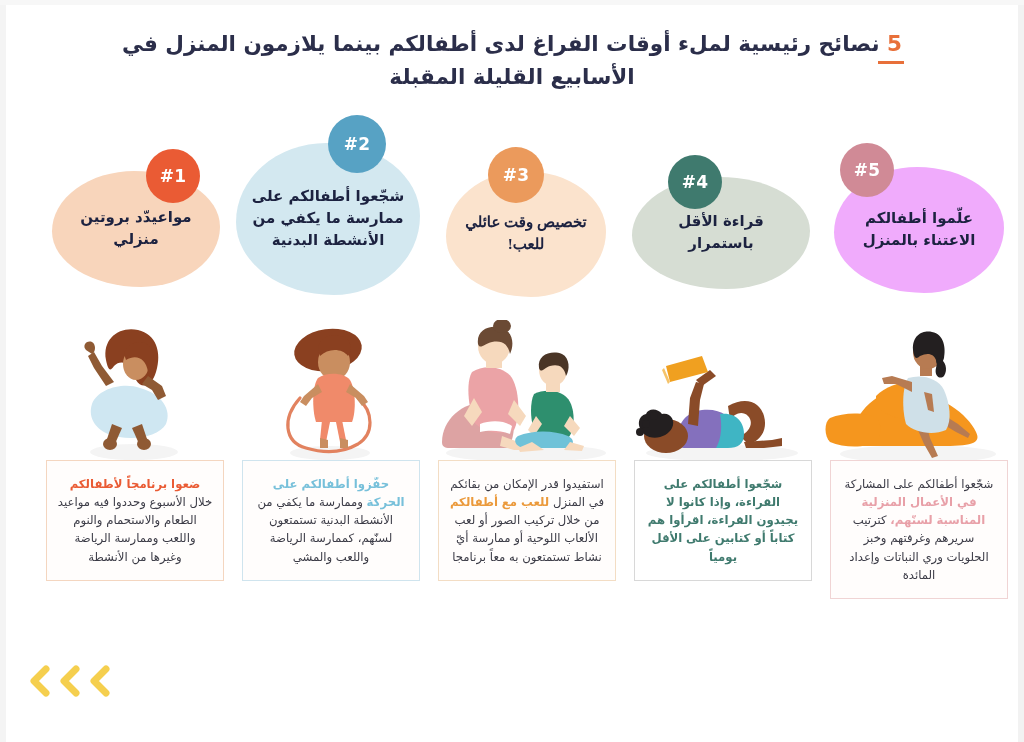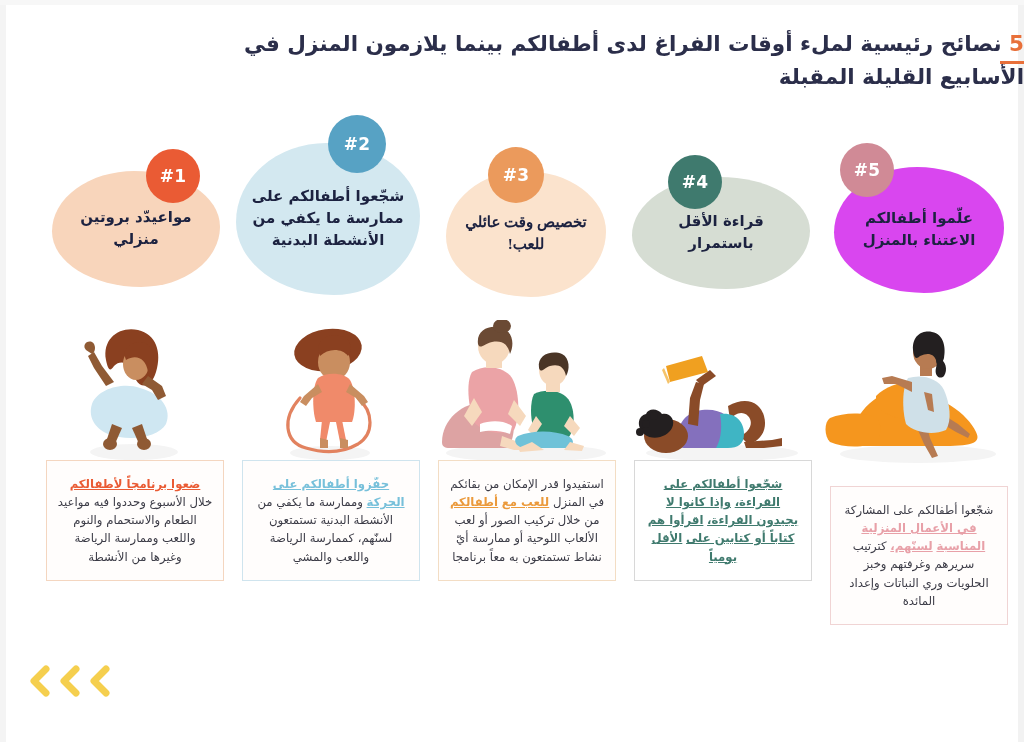--- a/index.html
+++ b/index.html
@@ -14,20 +14,21 @@
     background:#ffffff;
     border-right:6px solid #f2f2f2;
     box-sizing:border-box;
   }
   .edge-left{position:absolute;left:0;top:0;width:6px;height:742px;background:#f4f4f4;}
   .edge-top{position:absolute;left:0;top:0;width:1024px;height:5px;background:#f7f7f7;}
 
   
   .title-wrap{
     position:absolute;left:0;top:28px;width:1024px;
+    text-align:center;
   }
   .title{
     display:inline-block;
     font-size:21.5px;font-weight:bold;color:#2b2e4a;
     letter-spacing:0px;line-height:1.45;
     max-width:800px;direction:rtl;
   }
   .title .num{
     color:#e8703a;position:relative;display:inline-block;padding-bottom:2px;
   }
@@ -65,21 +66,21 @@
   
   .card{
     position:absolute;left:10px;width:178px;
     background:#fffdfc;border:1px solid #e8cfcf;
     box-sizing:border-box;padding:14px 10px 14px 10px;
     text-align:center;
   }
   .card p{
     margin:0;font-size:11.7px;line-height:1.55;color:#3b3b46;direction:rtl;
   }
-  .card .hl{font-weight:bold;text-decoration:underline;}
+  .card .hl{font-weight:bold;}
 
   
   .chevrons{position:absolute;left:28px;top:665px;display:flex;gap:8px;}
   .chev{width:22px;height:32px;}
 </style>
 </head>
 <body>
 
 <div class="page">
   <div class="edge-left"></div>
@@ -88,21 +89,21 @@
   <div class="title-wrap">
     <div class="title">
       <span class="num">5</span><span> نصائح رئيسية لملء أوقات الفراغ لدى أطفالكم بينما يلازمون المنزل في الأسابيع القليلة المقبلة</span>
     </div>
   </div>
 
   <div class="cols">
 
     <div class="col" style="right:8px;">
       <div class="bubble-zone">
-        <div class="blob" style="left:14px;top:62px;width:170px;height:126px;background:#d946ef;align-items:center;">
+        <div class="blob" style="left:14px;top:62px;width:170px;height:126px;background:#f0abfc;align-items:center;">
           <div class="blob-txt">علّموا أطفالكم الاعتناء بالمنزل</div>
         </div>
         <div class="badge" style="left:20px;top:38px;width:54px;height:54px;background:#d08a96;">#5</div>
       </div>
       <div class="illo">
         <svg width="196" height="150" viewBox="0 0 196 150">
           <ellipse cx="98" cy="134" rx="78" ry="9" fill="#f4f4f4"></ellipse>
 
           <path d="M32 122 C30 96 58 66 88 70 C120 74 148 94 156 112 C162 124 150 126 120 126 L46 126 C36 126 32 126 32 122 Z" fill="#f5961e"></path>
 
@@ -117,21 +118,21 @@
 
           <path d="M92 62 L72 56 L62 58 L64 64 L76 64 L92 72 Z" fill="#b77b52"></path>
           <path d="M104 72 L108 90 L114 92 L112 74 Z" fill="#b77b52"></path>
 
           <rect x="100" y="40" width="12" height="16" fill="#b77b52"></rect>
           <ellipse cx="108" cy="32" rx="15" ry="17" fill="#b77b52"></ellipse>
           <path d="M93 30 C92 14 104 10 112 12 C124 14 126 28 124 38 C122 46 116 48 116 40 C114 34 108 32 100 36 C96 40 94 38 93 30 Z" fill="#231f20"></path>
           <path d="M118 38 C126 40 128 50 124 56 C120 60 114 56 116 48 Z" fill="#231f20"></path>
         </svg>
       </div>
-      <div class="card" style="top:355px;border-color:#f0d4d4;margin-top:26px;">
+      <div class="card" style="top:355px;border-color:#f0d4d4;">
         <p>
           <span>شجّعوا أطفالكم على المشاركة</span>
           <span class="hl" style="color:#e8a0a8;">في الأعمال المنزلية المناسبة</span>
           <span class="hl" style="color:#e8a0a8;">لسنّهم،</span>
           <span> كترتيب سريرهم</span>
           <span>وغرفتهم وخبز الحلويات وري</span>
           <span>النباتات وإعداد المائدة</span>
         </p>
       </div>
     </div>

